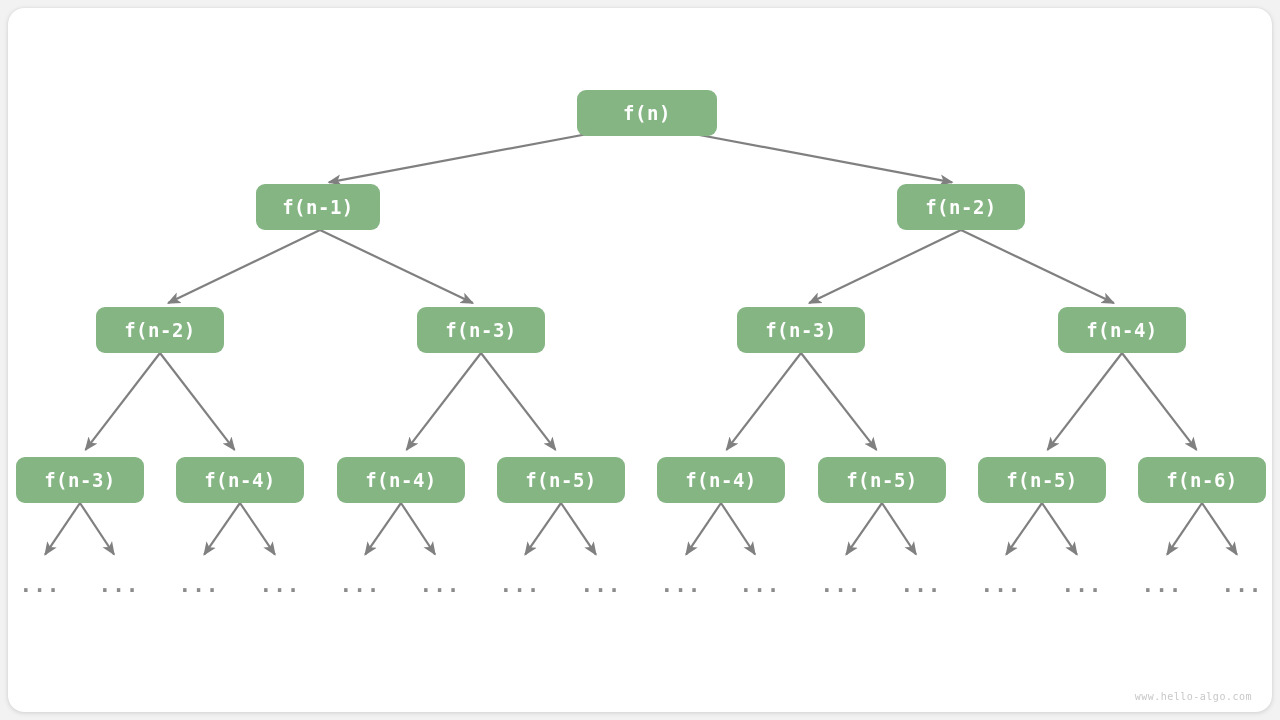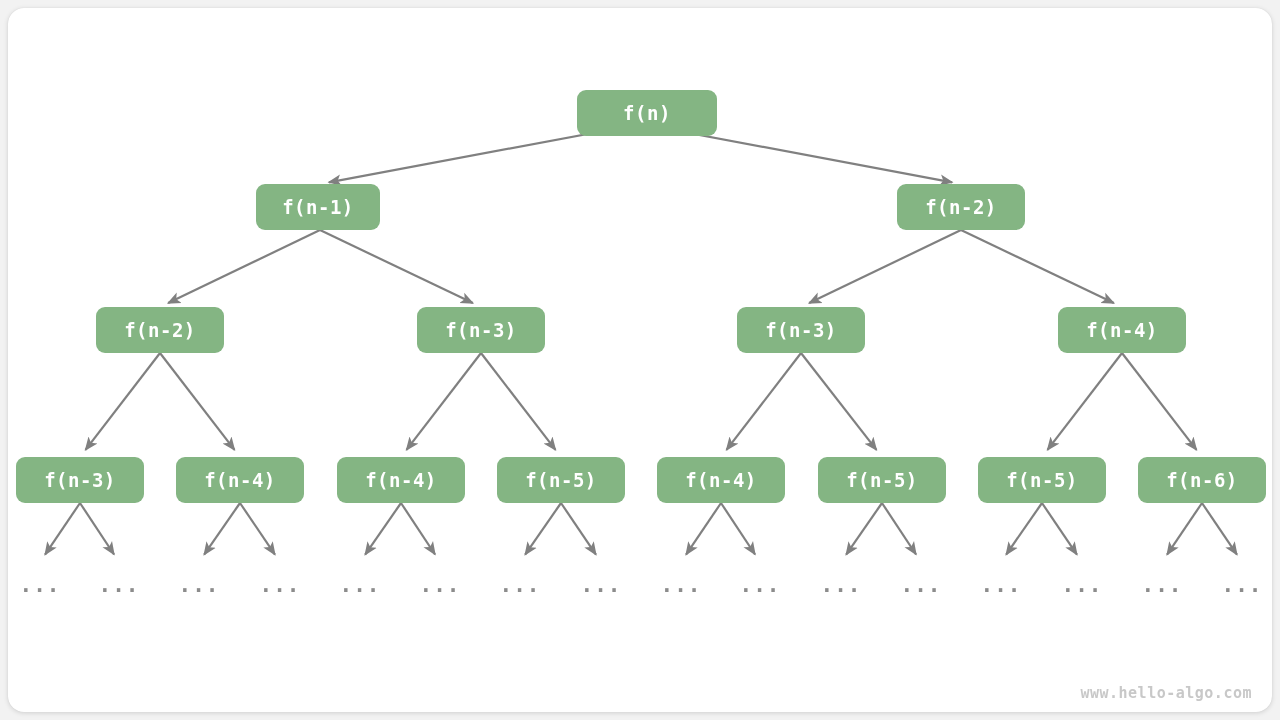--- a/index.html
+++ b/index.html
@@ -59,24 +59,23 @@
     letter-spacing: 1px;
     white-space: nowrap;
     transform: translate(-50%, -50%);
   }
   #watermark {
     position: absolute;
     right: 28px;
     bottom: 18px;
     color: #c8c8c8;
     font-family: "DejaVu Sans Mono", monospace;
-    font-size: 15px;
+    font-size: 10px;
     letter-spacing: 0.5px;
     white-space: nowrap;
-    font-weight: bold;
   }
 </style>
 </head>
 <body>
 
 <div id="stage" style="background: rgb(242, 242, 242);">
   <div id="card" style="background: rgb(255, 255, 255);"></div>
 
   <svg id="edges" viewBox="0 0 1280 720" xmlns="http://www.w3.org/2000/svg">
     <defs>

